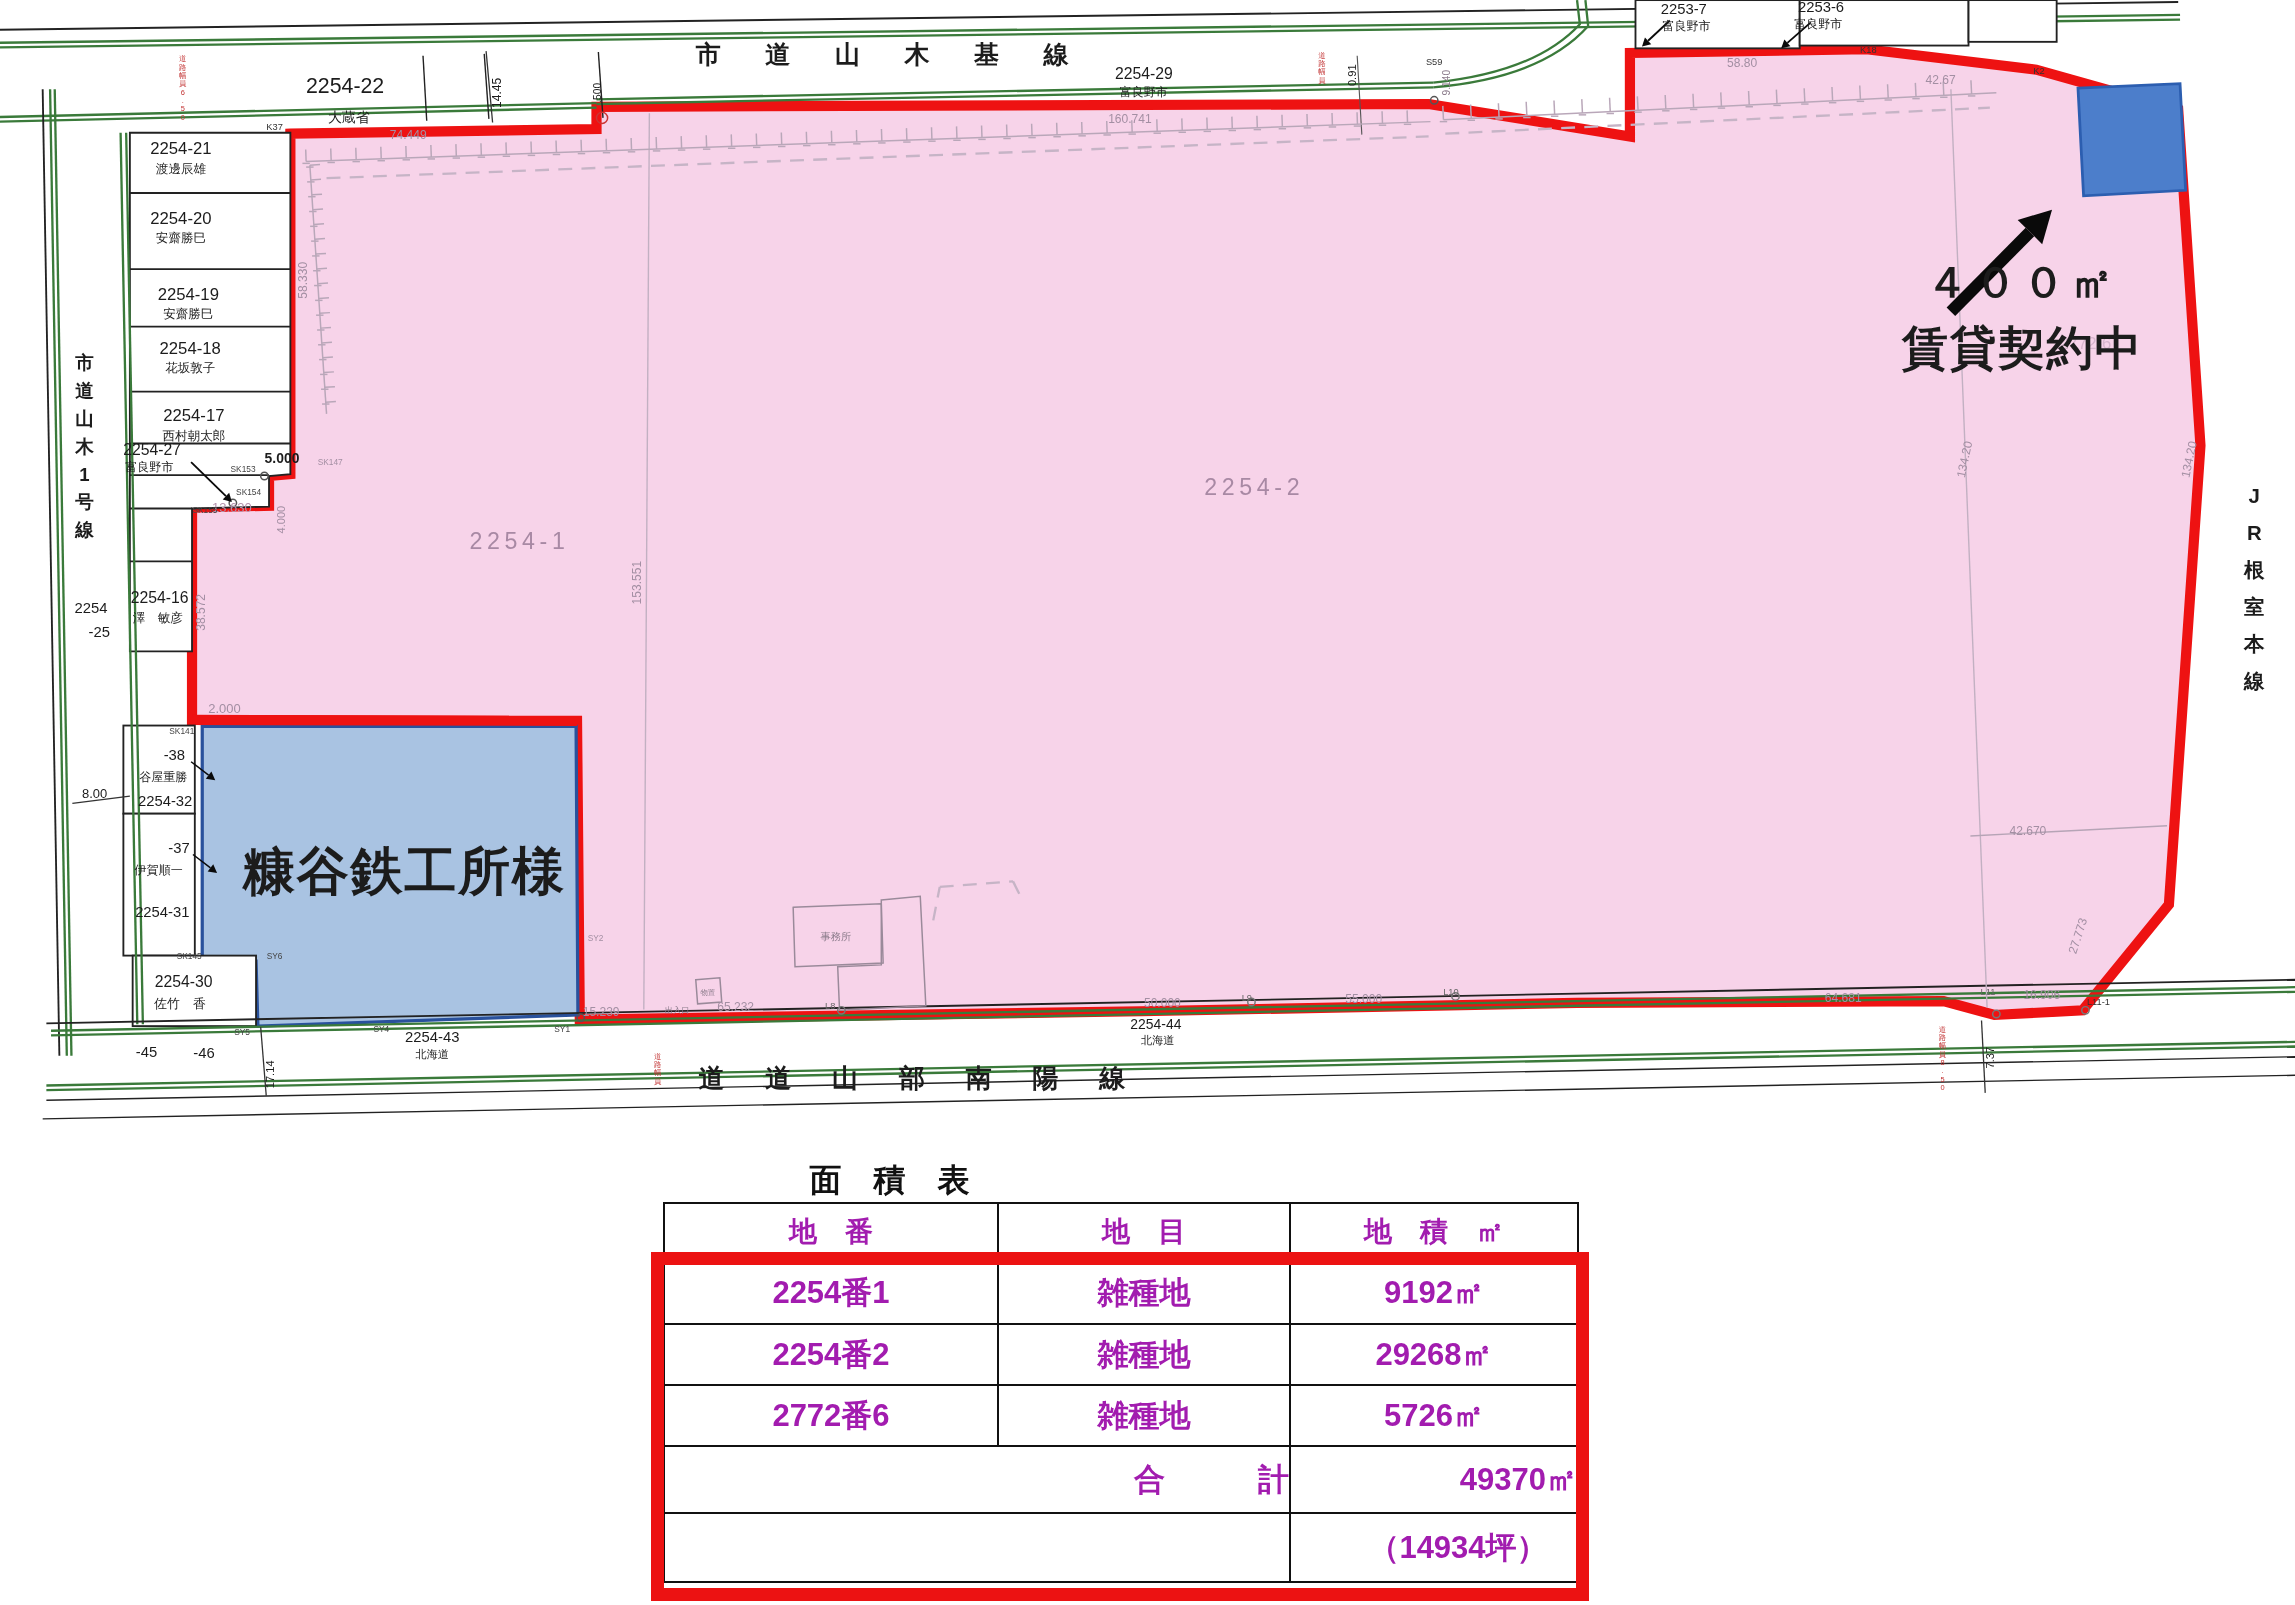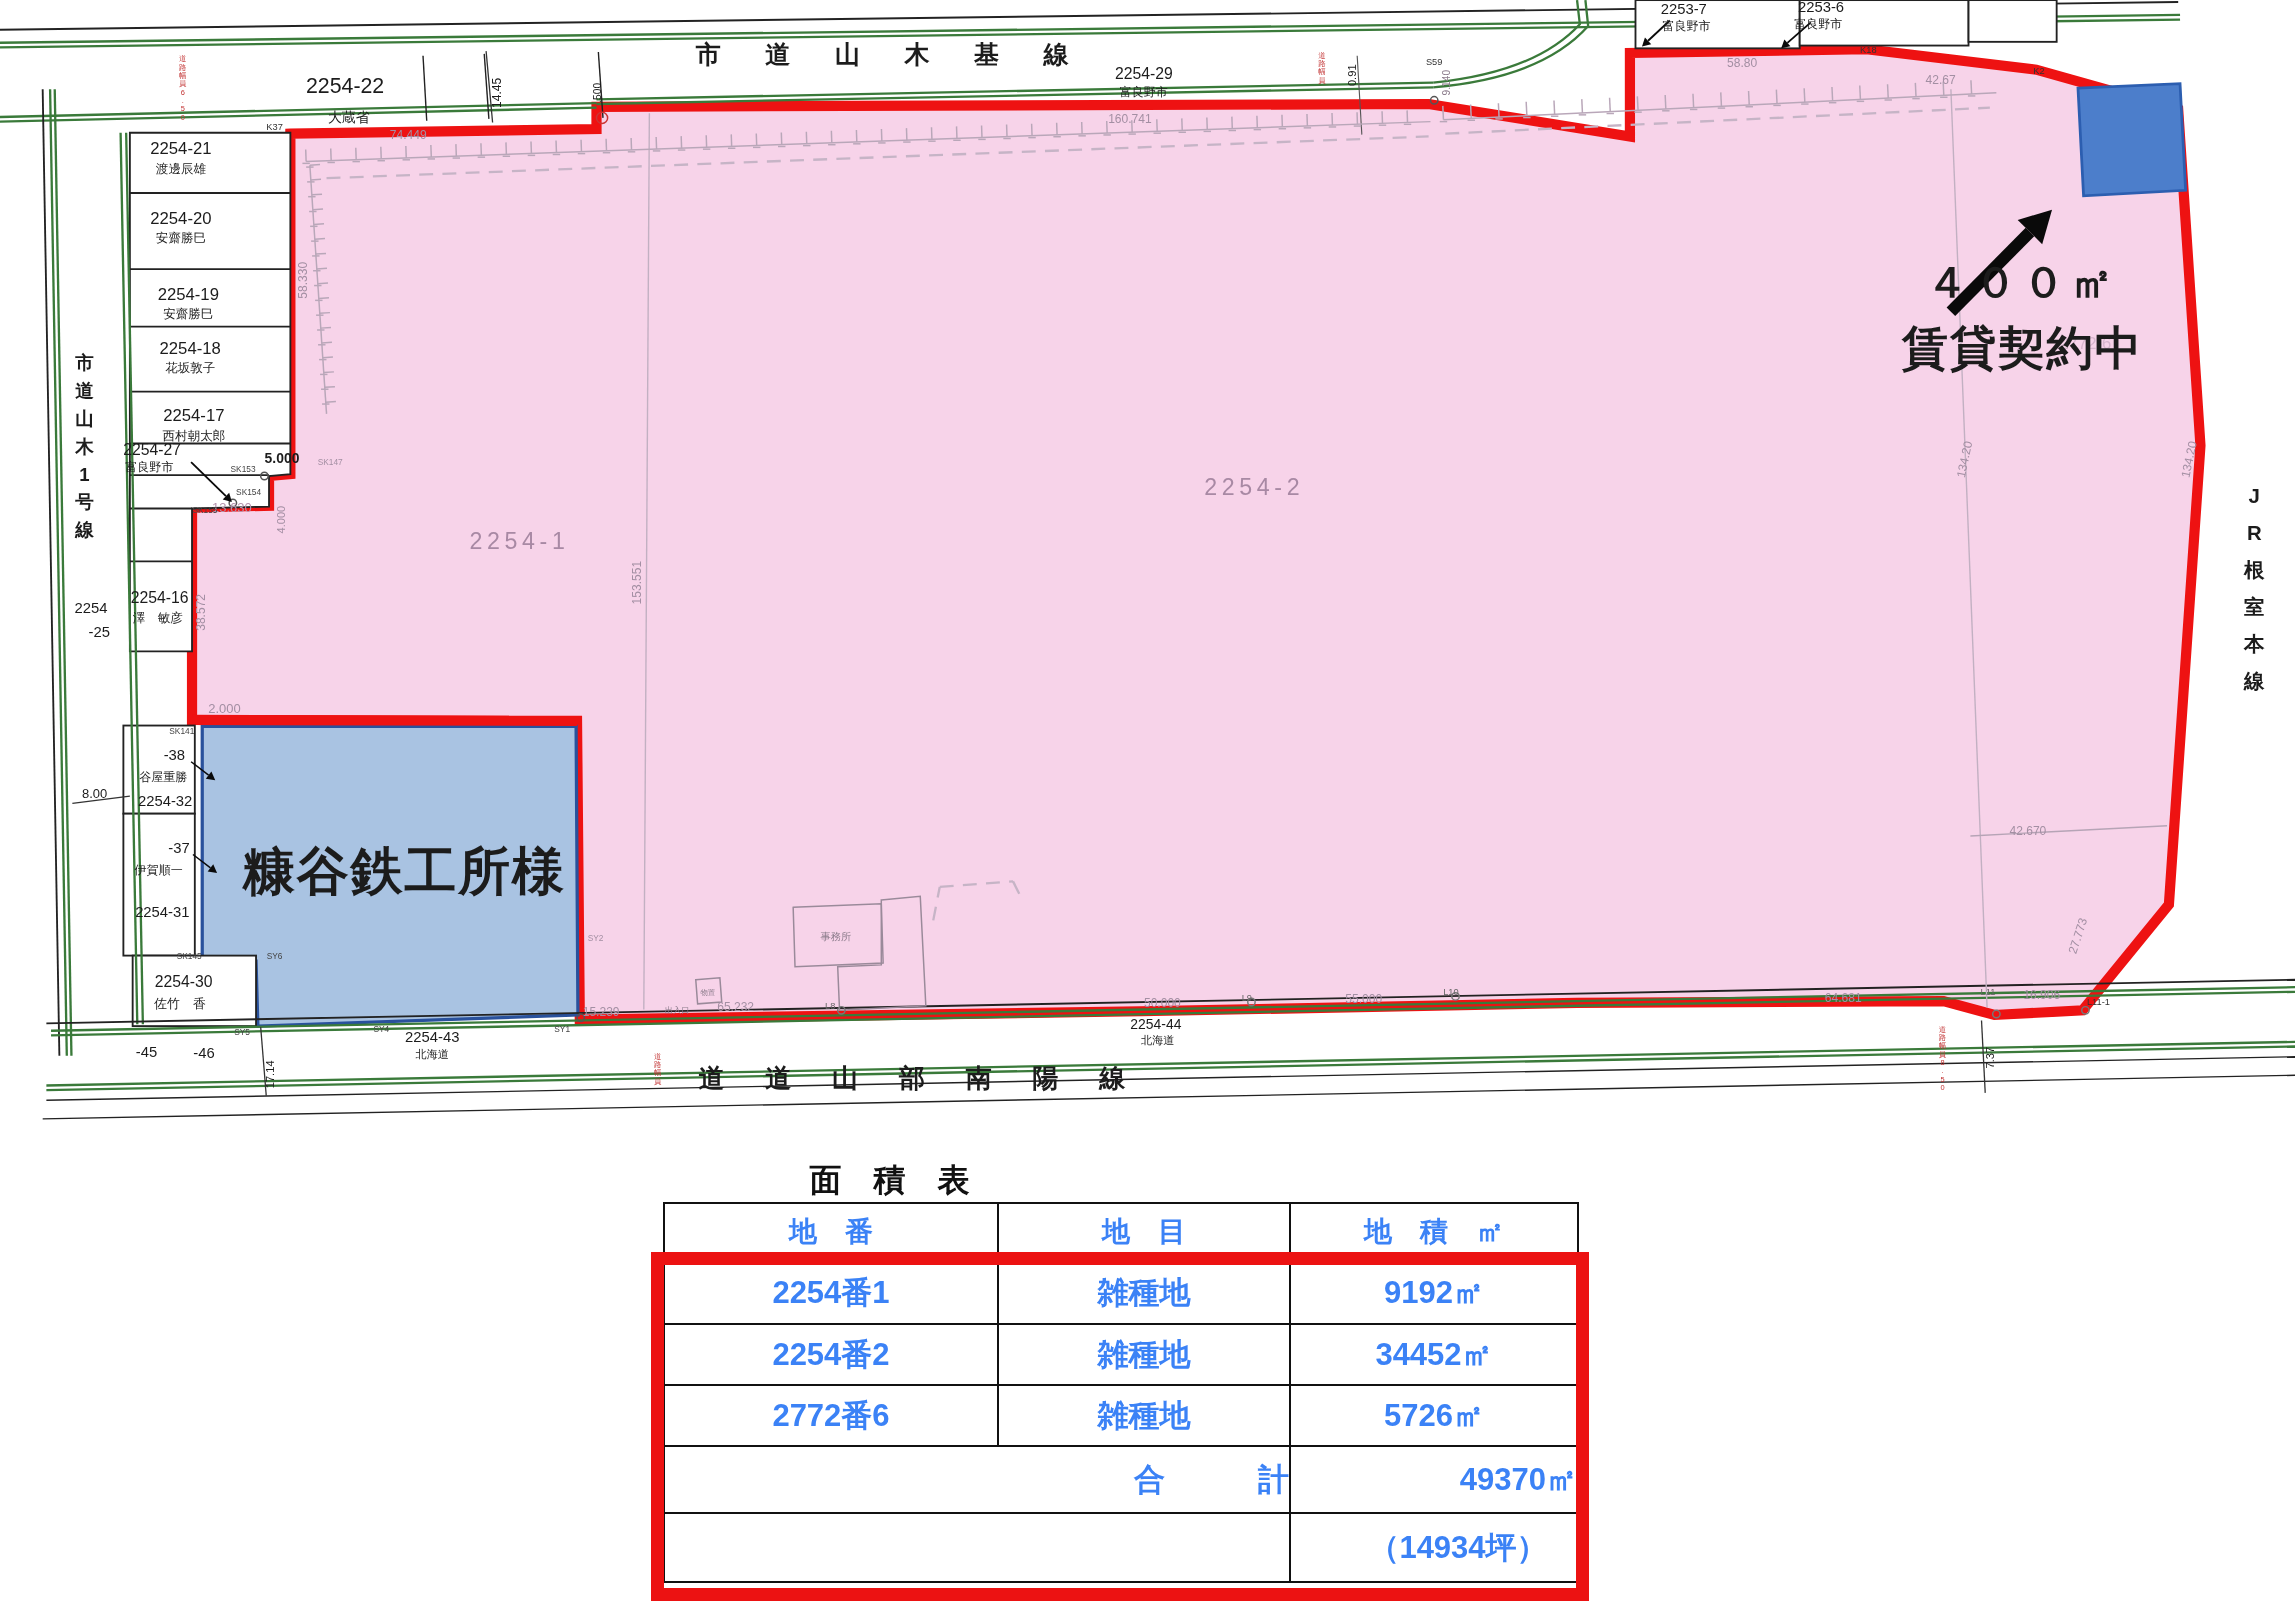--- a/index.html
+++ b/index.html
@@ -5,21 +5,21 @@
   html,body{margin:0;padding:0;background:#fff;}
   .canvas{position:relative;width:2296px;height:1606px;background:#ffffff;overflow:hidden;
           font-family:"Liberation Sans","DejaVu Sans",sans-serif;}
   #map-svg{position:absolute;left:0;top:0;}
   
   #area-table-wrap{position:absolute;left:663px;top:1159px;width:914px;color:#111;}
   .tbl-title{position:absolute;left:139px;top:0;font-size:32px;font-weight:700;
              border-bottom:2.8px solid #111;padding:0 7.4px 4.6px 7.4px;white-space:nowrap;color:#111;text-align:center;}
   #area-table{position:absolute;left:0;top:43px;width:914px;border-collapse:collapse;table-layout:fixed;}
   #area-table th,#area-table td{border:2.8px solid #111;text-align:center;vertical-align:middle;
-             font-size:31px;font-weight:600;color:#3b82f6;background:#fff;padding:0;}
+             font-size:31px;font-weight:600;color:#a21caf;background:#fff;padding:0;}
   #area-table th{font-size:28px;height:56px;font-weight:700;}
   #area-table tr.r1 td{height:61px;}
   #area-table tr.r2 td{height:59px;}
   #area-table tr.r3 td{height:59px;margin-top:28px;}
   #area-table tr.r4 td{height:65px;text-align:right;}
   #area-table tr.r5 td{height:67px;padding-left:48px;}
   .red-frame{position:absolute;left:-12px;top:93px;width:938px;height:349px;
              border:13px solid #ec1212;box-sizing:border-box;pointer-events:none;}
 </style>
 </head>
@@ -438,21 +438,21 @@
       </thead>
       <tbody>
         <tr class="r1">
           <td>2254番1</td>
           <td>雑種地</td>
           <td>9192㎡</td>
         </tr>
         <tr class="r2">
           <td>2254番2</td>
           <td>雑種地</td>
-          <td>34452㎡</td>
+          <td>29268㎡</td>
         </tr>
         <tr class="r3">
           <td>2772番6</td>
           <td>雑種地</td>
           <td>5726㎡</td>
         </tr>
         <tr class="r4">
           <td colspan="2">合　　　計</td>
           <td>49370㎡</td>
         </tr>

